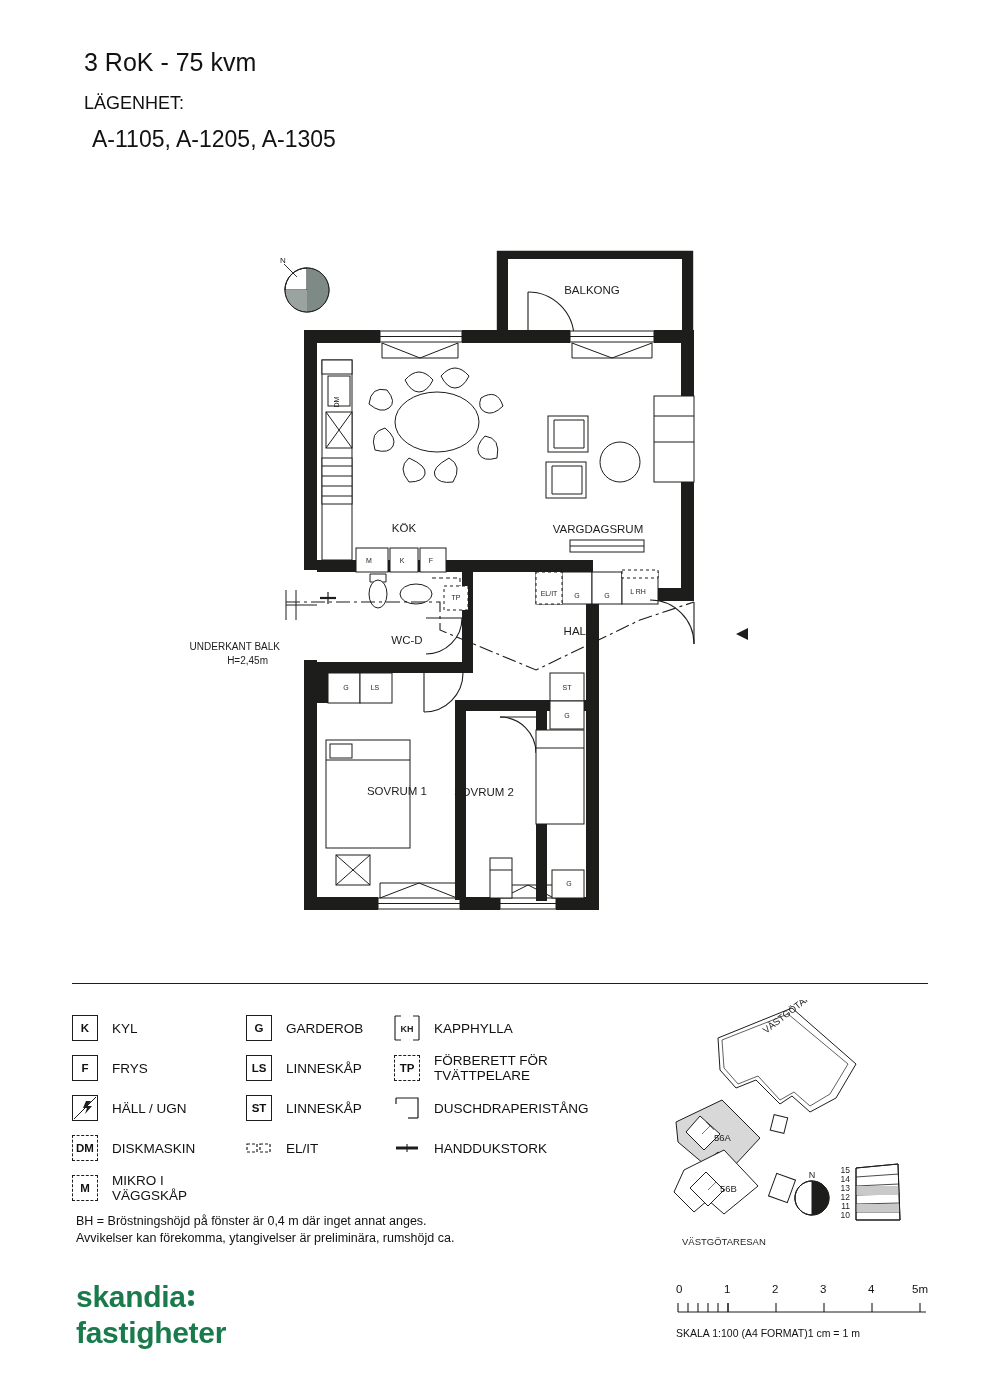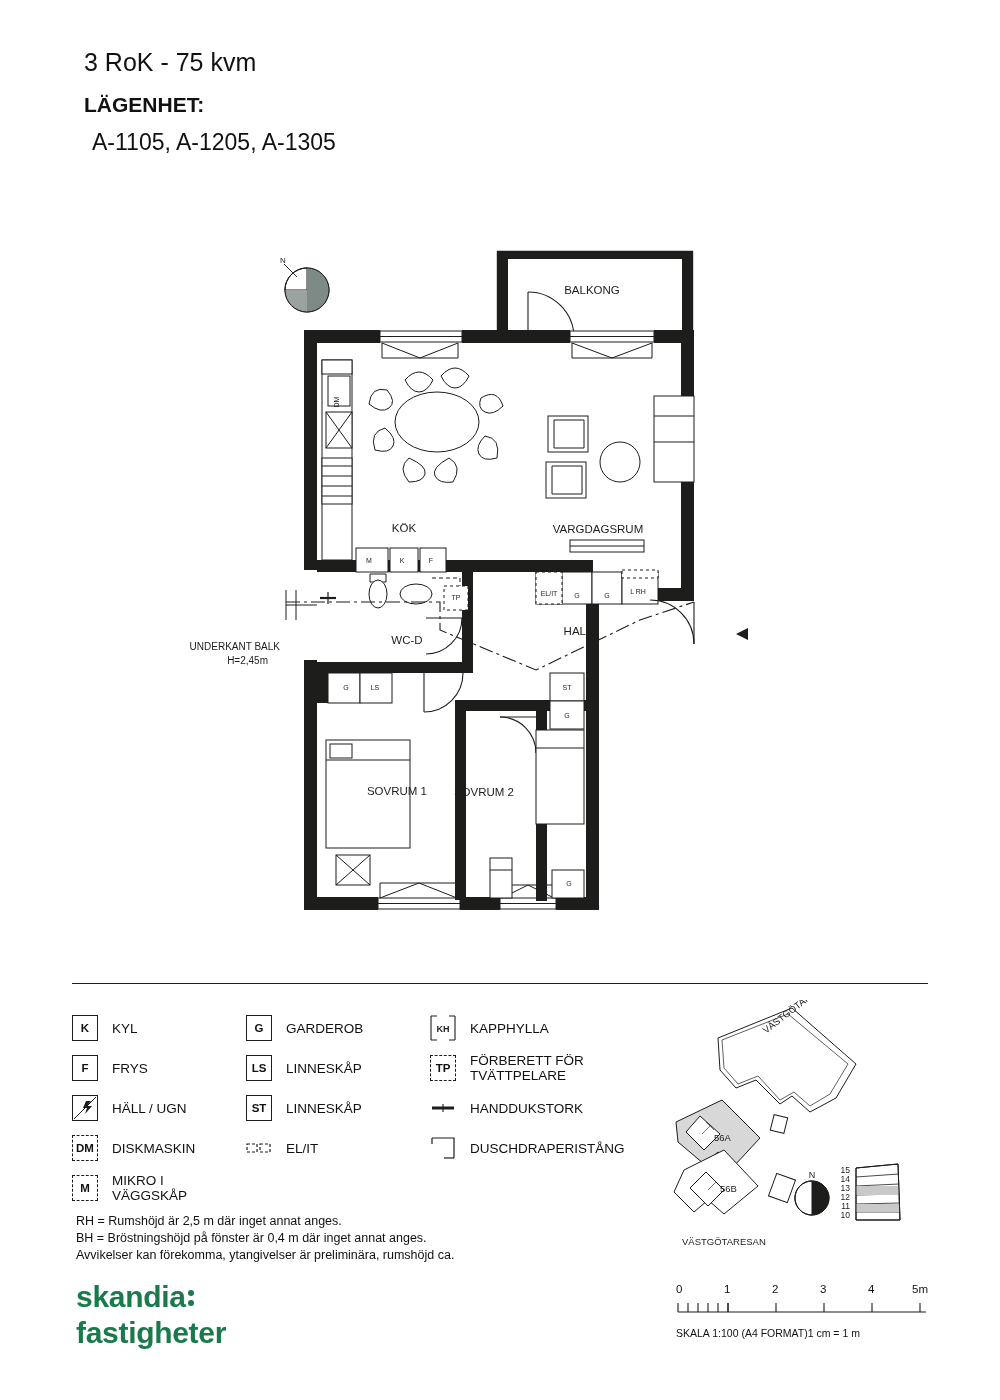--- a/index.html
+++ b/index.html
@@ -10,36 +10,36 @@
     font-family: "Liberation Sans", sans-serif;
     color: #111;
     position: relative;
     overflow: hidden;
   }
 
   
   #header { position: absolute; left: 84px; top: 48px; }
   #title-main { font-size: 29px; letter-spacing: .5px; margin: 0 0 8px 0; font-weight: 400; }
   #title-sub  { font-size: 25px; margin: 0 0 16px 0; font-weight: 400; }
-  #lgh-label  { font-size: 21px; margin: 0 0 12px 0; font-weight: bold; }
+  #lgh-label  { font-size: 18px; margin: 0 0 12px 0; }
   #lgh-value  { font-size: 23px; margin: 8px; }
 
   
   #plan { position: absolute; left: 0; top: 230px; width: 1000px; height: 720px; }
   #plan svg { display: block; }
 
   
   #divider { position: absolute; left: 72px; top: 983px; width: 856px; height: 1px; background: #1d1d1b; }
 
   
   #legend { position: absolute; left: 72px; top: 1008px; width: 580px; }
   .leg-col { position: absolute; top: 0; }
   .leg-col.c1 { left: 0px;   width: 170px; }
   .leg-col.c2 { left: 174px; width: 160px; }
-  .leg-col.c3 { left: 358px; width: 250px; }
+  .leg-col.c3 { left: 322px; width: 250px; }
   .leg-row { display: flex; align-items: center; height: 40px; }
   .leg-box {
     width: 26px; height: 26px; border: 1.4px solid #1d1d1b; flex: 0 0 26px;
     display: flex; align-items: center; justify-content: center;
     font-size: 11.5px; font-weight: 700; margin-right: 14px; background: #fff;
   }
   .leg-box.dash { border-style: dashed; border-width: 1.3px; }
   .leg-text { font-size: 13.5px; line-height: 15px; }
   .leg-text.two { line-height: 15px; }
 
@@ -387,46 +387,45 @@
       </div>
       <div class="leg-text">KAPPHYLLA</div>
     </div>
     <div class="leg-row">
       <div class="leg-box dash">TP</div>
       <div class="leg-text two" style="white-space:pre-line">FÖRBERETT FÖR
 TVÄTTPELARE</div>
     </div>
     <div class="leg-row">
       <div class="leg-box" style="border:none">
-        <svg width="26" height="14" viewBox="0 0 26 14">
-            <g stroke="#1d1d1b" fill="none">
-              <path d="M2 7 L24 7" stroke-width="3"></path>
-              <path d="M13 3 L13 11" stroke-width="1.1"></path>
-            </g>
-          </svg>
-      </div>
-      <div class="leg-text">HANDDUKSTORK</div>
-    </div>
-    <div class="leg-row">
-      <div class="leg-box" style="border:none">
         <svg width="26" height="24" viewBox="0 0 26 24">
             <g stroke="#1d1d1b" stroke-width="1.2" fill="none">
               <path d="M2 2 L24 2 L24 22"></path>
               <path d="M2 2 L2 8"></path>
               <path d="M14 22 L24 22"></path>
             </g>
           </svg>
       </div>
       <div class="leg-text">DUSCHDRAPERISTÅNG</div>
     </div>
+    <div class="leg-row">
+      <div class="leg-box" style="border:none">
+        <svg width="26" height="14" viewBox="0 0 26 14">
+            <g stroke="#1d1d1b" fill="none">
+              <path d="M2 7 L24 7" stroke-width="3"></path>
+              <path d="M13 3 L13 11" stroke-width="1.1"></path>
+            </g>
+          </svg>
+      </div>
+      <div class="leg-text">HANDDUKSTORK</div>
+    </div>
   </div>
 </div>
 
 <div id="notes">
-  <div>RH = Rumshöjd är 2,5 m där inget annat anges.</div>
   <div>BH = Bröstningshöjd på fönster är 0,4 m där inget annat anges.</div>
   <div>Avvikelser kan förekomma, ytangivelser är preliminära, rumshöjd ca.</div>
 </div>
 
 <div id="logo">
   <div class="l1"><span>skandia</span><span class="dots">
     <svg width="10" height="24" viewBox="0 0 10 24">
           <circle cx="5" cy="8" r="3" fill="#1a7a4c"></circle>
           <circle cx="5" cy="18" r="3" fill="#1a7a4c"></circle>
         </svg>

